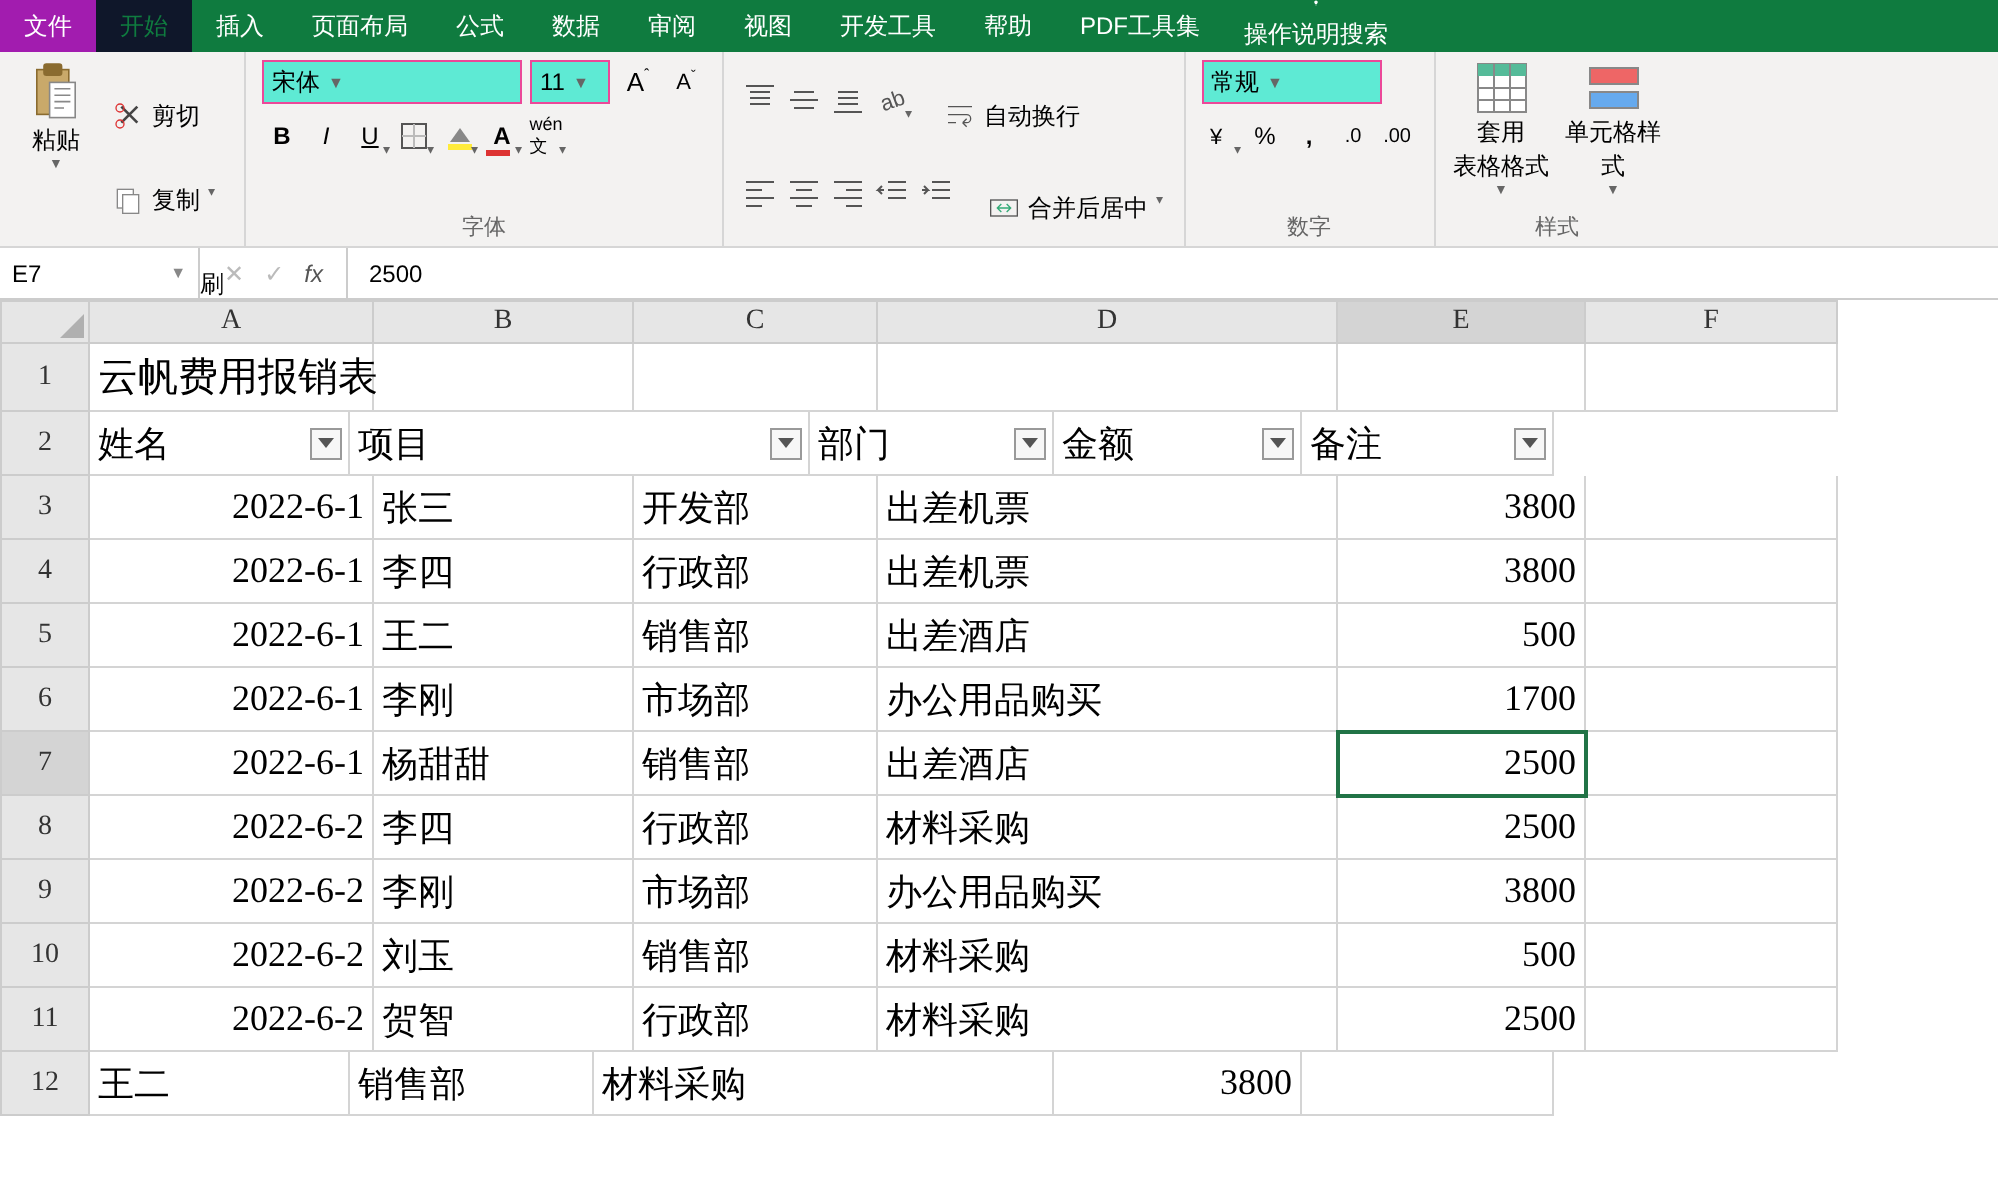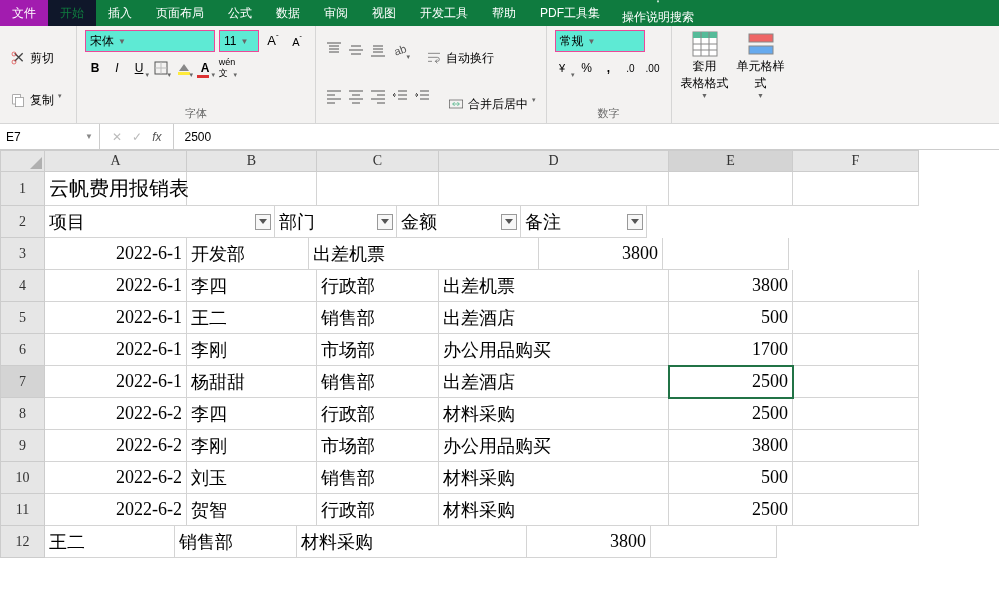--- a/index.html
+++ b/index.html
@@ -111,20 +111,30 @@
         <path fill="#fff" d="M9 21h6v-1H9v1zm3-19C8 2 5 5 5 9c0 2.4 1.2 4.5 3 5.7V17h8v-2.3c1.8-1.2 3-3.3 3-5.7 0-4-3-7-7-7z"></path>
       </svg>
     <span>操作说明搜索</span>
   </div>
 </div>
 
 <div class="ribbon">
 
   <div class="group">
     <div class="group-body">
+      <div class="paste-big">
+        <svg class="paste-icon" viewBox="0 0 32 40">
+            <rect x="4" y="6" width="20" height="28" fill="#c9a96a" stroke="#8a6b2f"></rect>
+            <rect x="8" y="2" width="12" height="8" rx="2" fill="#8a6b2f"></rect>
+            <rect x="12" y="14" width="16" height="22" fill="#fff" stroke="#888"></rect>
+            <path d="M15 18h10M15 22h10M15 26h10M15 30h6" stroke="#888"></path>
+          </svg>
+        <span class="paste-label">粘贴</span>
+        <span class="dd-caret">▼</span>
+      </div>
       <div class="clip-right">
         <div class="small-btn">
           <svg class="icn" viewBox="0 0 24 24">
               <path fill="none" stroke="#444" stroke-width="2" d="M7 5l12 12M19 5L7 17"></path>
               <circle cx="6" cy="18" r="3" fill="none" stroke="#d33"></circle>
               <circle cx="6" cy="6" r="3" fill="none" stroke="#d33"></circle>
             </svg>
           <span>剪切</span>
         </div>
         <div class="small-btn">
@@ -317,20 +327,21 @@
       </div>
       <div class="style-big">
         <svg class="style-icn" viewBox="0 0 28 28">
             <rect x="2" y="4" width="24" height="8" fill="#e66" stroke="#888"></rect>
             <rect x="2" y="16" width="24" height="8" fill="#6ae" stroke="#888"></rect>
           </svg>
         <span>单元格样式</span>
           <span class="dd-caret">▼</span>
       </div>
     </div>
+    <div class="group-title">样式</div>
   </div>
 
 </div>
 
 <div class="formula-bar">
   <div class="name-box">
       <span>E7</span>
       <span class="caret">▼</span>
     </div>
   <div class="fx-btns">
@@ -359,28 +370,30 @@
         <div class="row-h" style="height: 34px;">1</div>
         <div class="cell cA " style="height: 34px; white-space: nowrap; overflow: visible; z-index: 2;">云帆费用报销表</div>
         <div class="cell cB " style="height: 34px;"></div>
         <div class="cell cC " style="height: 34px;"></div>
         <div class="cell cD " style="height: 34px;"></div>
         <div class="cell cE " style="height: 34px;"></div>
         <div class="cell cF " style="height: 34px;"></div>
       </div>
       <div class="row hdr-row">
         <div class="row-h" style="height: 32px;">2</div>
+        <div class="cell cB ">姓名<span class="filter-icn"></span></div>
         <div class="cell cD ">项目<span class="filter-icn"></span></div>
         <div class="cell cC ">部门<span class="filter-icn"></span></div>
         <div class="cell cE ">金额<span class="filter-icn"></span></div>
         <div class="cell cF ">备注<span class="filter-icn"></span></div>
       </div>
       <div class="row ">
         <div class="row-h" style="height: 32px;">3</div>
         <div class="cell cA date">2022-6-1</div>
+        <div class="cell cB ">张三</div>
         <div class="cell cC ">开发部</div>
         <div class="cell cD ">出差机票</div>
         <div class="cell cE num">3800</div>
         <div class="cell cF "></div>
       </div>
       <div class="row ">
         <div class="row-h" style="height: 32px;">4</div>
         <div class="cell cA date">2022-6-1</div>
         <div class="cell cB ">李四</div>
         <div class="cell cC ">行政部</div>

